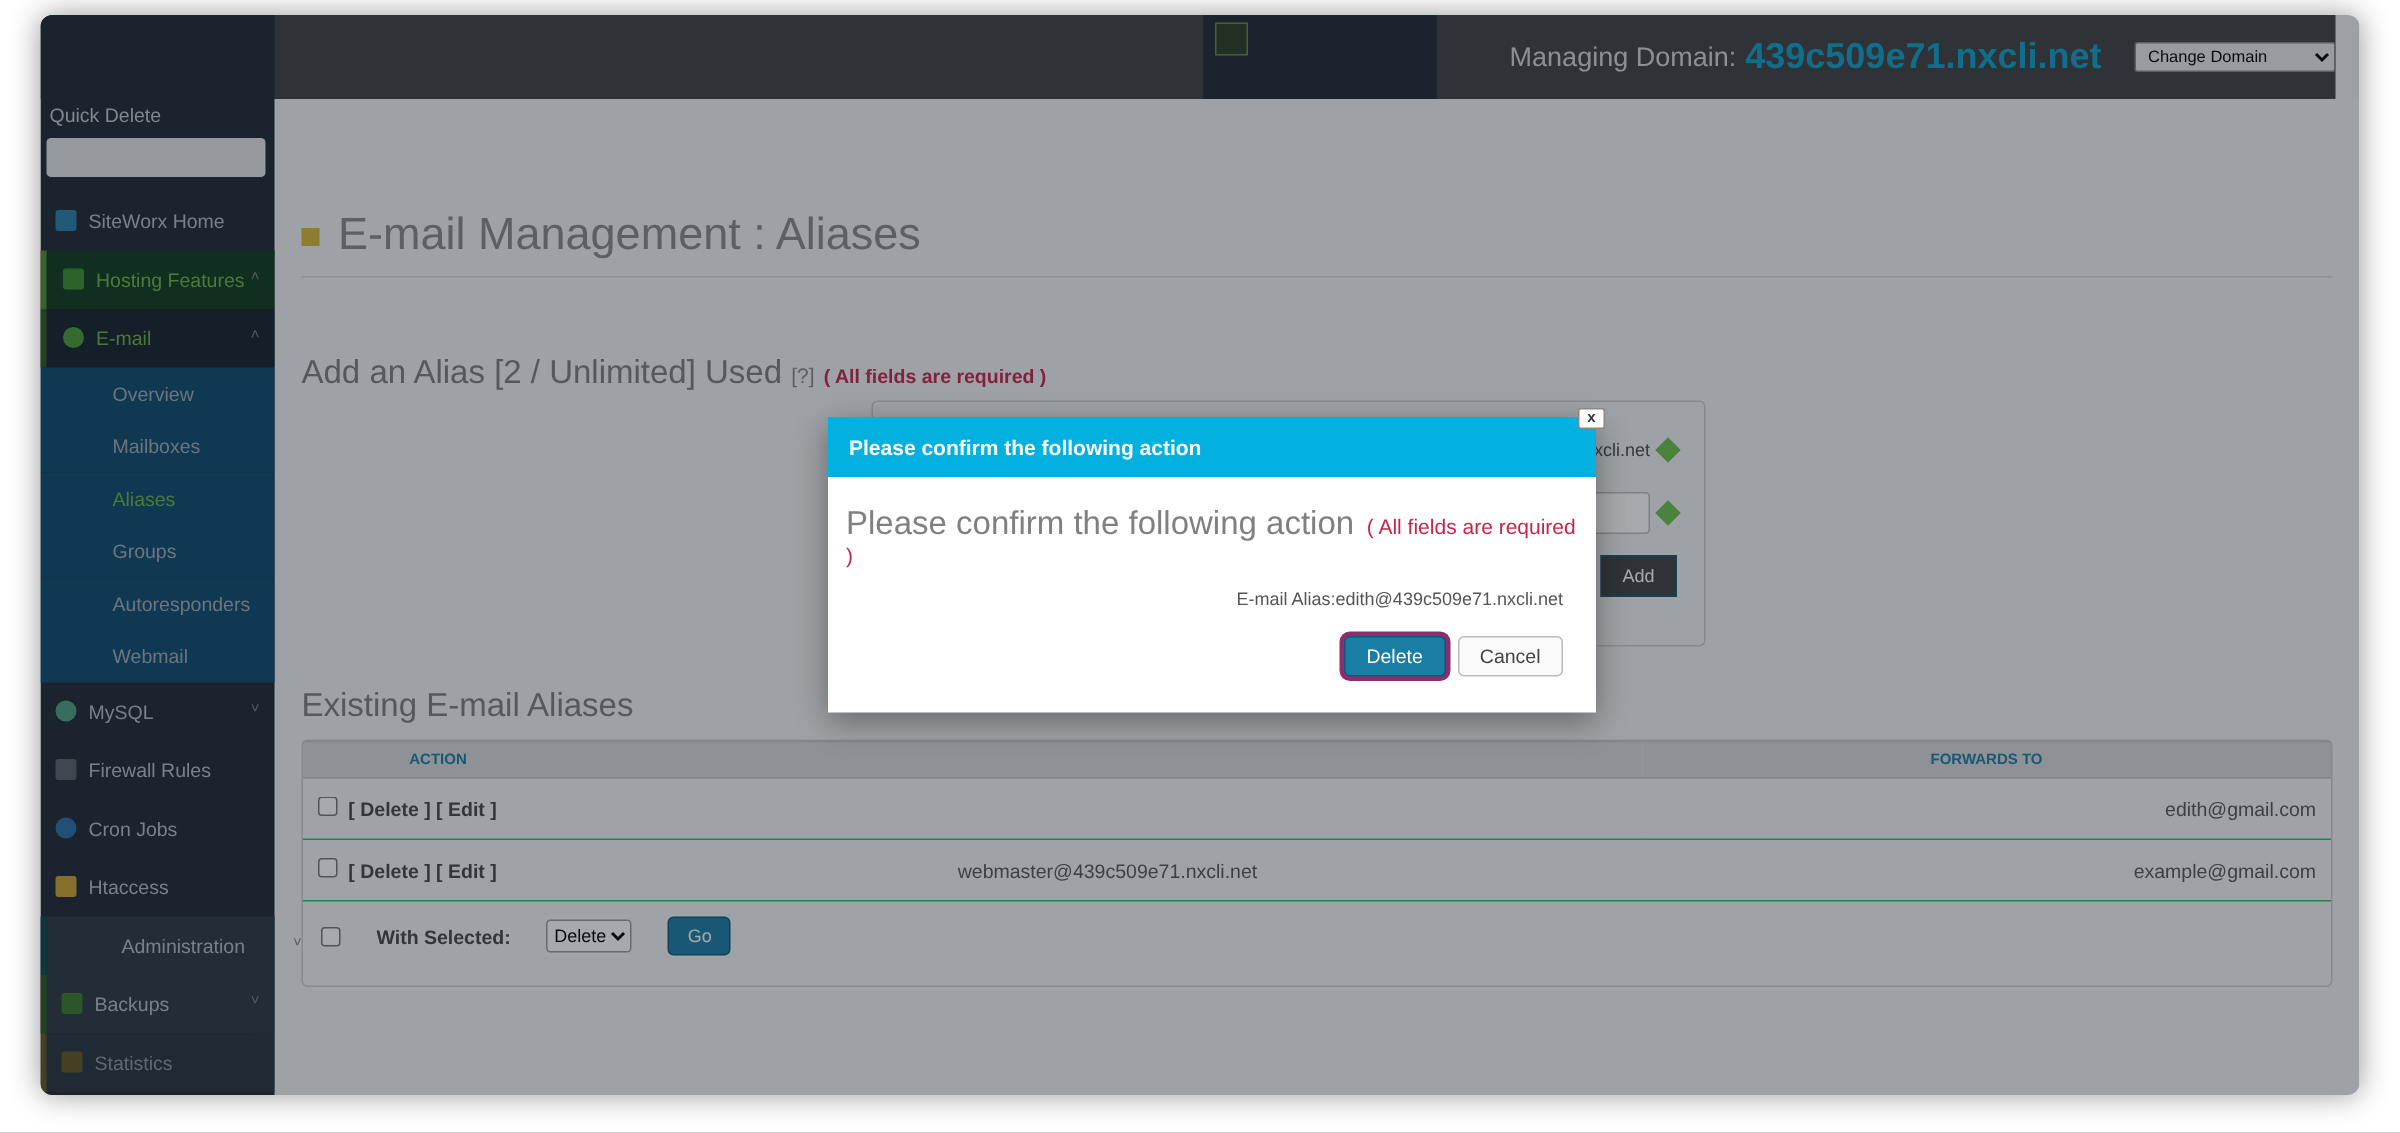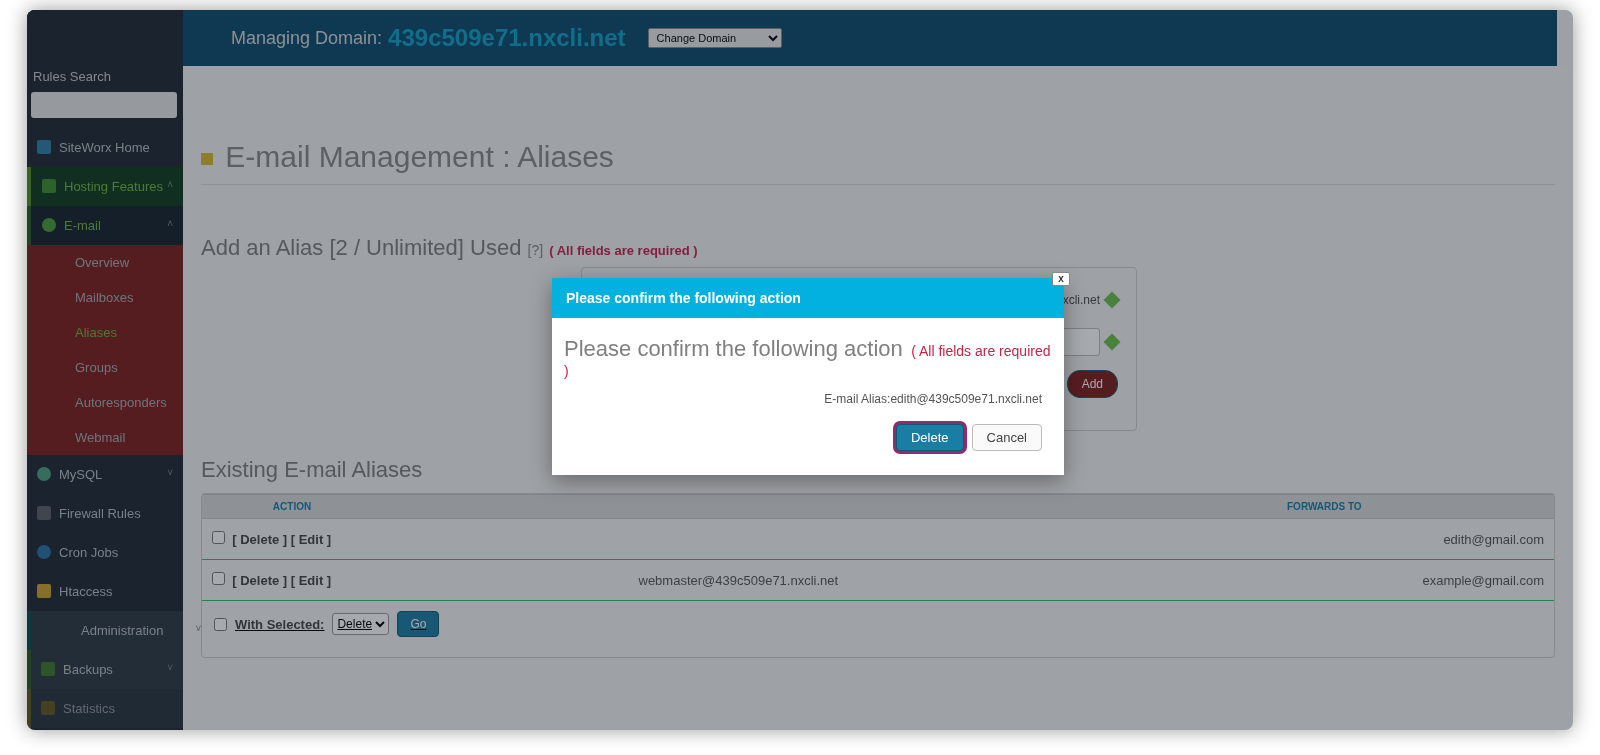--- a/index.html
+++ b/index.html
@@ -18,24 +18,25 @@
       margin: 10px auto;
       box-shadow: 0 0 20px rgba(0,0,0,0.4);
       border-radius: 8px;
       overflow: hidden;
       background: #f0f0f0;
     }
     .topbar {
       position: absolute;
       top: 0; left: 0; right: 16px;
       height: 56px;
-      background: #0c4a6e;
+      background: #404040;
       display: flex;
       align-items: center;
       z-index: 2;
+      justify-content: flex-end;
     }
     .logo-cell {
       width: 156px;
       height: 56px;
       background: #1d2732;
       display: flex;
       align-items: flex-start;
       padding: 5px;
     }
     .logo-broken {
@@ -96,21 +97,21 @@
       font-size: 13px;
       cursor: pointer;
     }
     .nav-item.level2 {
       background: #0f3a1c;
       color: #71b244;
       border-left: 4px solid #548b2a;
       padding-left: 11px;
     }
     .nav-item.level3 {
-      background: #7f1d1d;
+      background: #0c4a6e;
       color: #a4abb1;
       padding-left: 48px;
       padding-top: 10px;
       padding-bottom: 10px;
     }
     .nav-item.level3.active { color: #6db33f; }
     .nav-item.dark-tab {
       background: #2a3742;
       border-left: 4px solid rgba(0,0,0,0);
     }
@@ -188,24 +189,24 @@
       margin-left: 6px;
     }
     .check-ico {
       display: inline-block;
       width: 12px; height: 12px;
       background: #6abf4b;
       transform: rotate(45deg);
       margin-left: 6px;
     }
     .add-btn {
-      background: #7f1d1d;
+      background: #404040;
       color: #fff;
       border: 1px solid #0d5e7e;
-      border-radius: 13px;
+      border-radius: 0;
       padding: 6px 14px;
       font-size: 12px;
       margin-left: auto;
       text-align: right;
     }
     .existing-header {
       color: #7d7d7d;
       font-size: 22px;
       font-weight: 400;
       margin-top: 26px;
@@ -236,22 +237,21 @@
       font-size: 13px;
       color: #555;
       border-bottom: 1px solid #22c55e;
     }
     .tbl td:last-child{ text-align:right;}
     .action-link { color:#444; font-weight:700; font-size:13px;}
     .with-selected {
       padding: 10px 12px;
       display:flex;
       align-items:center;
-      gap:8px;
-      text-decoration:underline;
+      gap:24px;
     }
     .ws-select {
       height:22px;border:1px solid #999;border-radius:3px;font-size:12px;background:#fff;
     }
     .go-btn {
       background:#1a7da4;color:#fff;border:1px solid #0d5a78;border-radius:4px;padding:5px 12px;font-size:12px;
     }
     .dim-tint {
       position:absolute; top:0;left:0;right:0;bottom:0;
       background: rgba(20,30,40,0.38);
@@ -327,21 +327,21 @@
       <span class="logo-broken"></span>
     </div>
     <span class="managing-domain-label">Managing Domain:</span>
     <span class="managing-domain-value">439c509e71.nxcli.net</span>
     <select class="change-domain-select">
       <option>Change Domain</option>
     </select>
   </div>
 
   <div class="sidebar">
-    <div class="quick-search-label">Rules Search</div>
+    <div class="quick-search-label">Quick Delete</div>
     <input class="quick-search-input" style="">
 
     <div class="nav-item">
       <span class="nav-icon" style="background:#2a7ea6;border-radius:2px;"></span>
       <span>SiteWorx Home</span>
     </div>
 
     <div class="nav-item level2">
       <span class="nav-icon" style="background:#3a8f2c;border-radius:2px;"></span>
       <span>Hosting Features</span>

